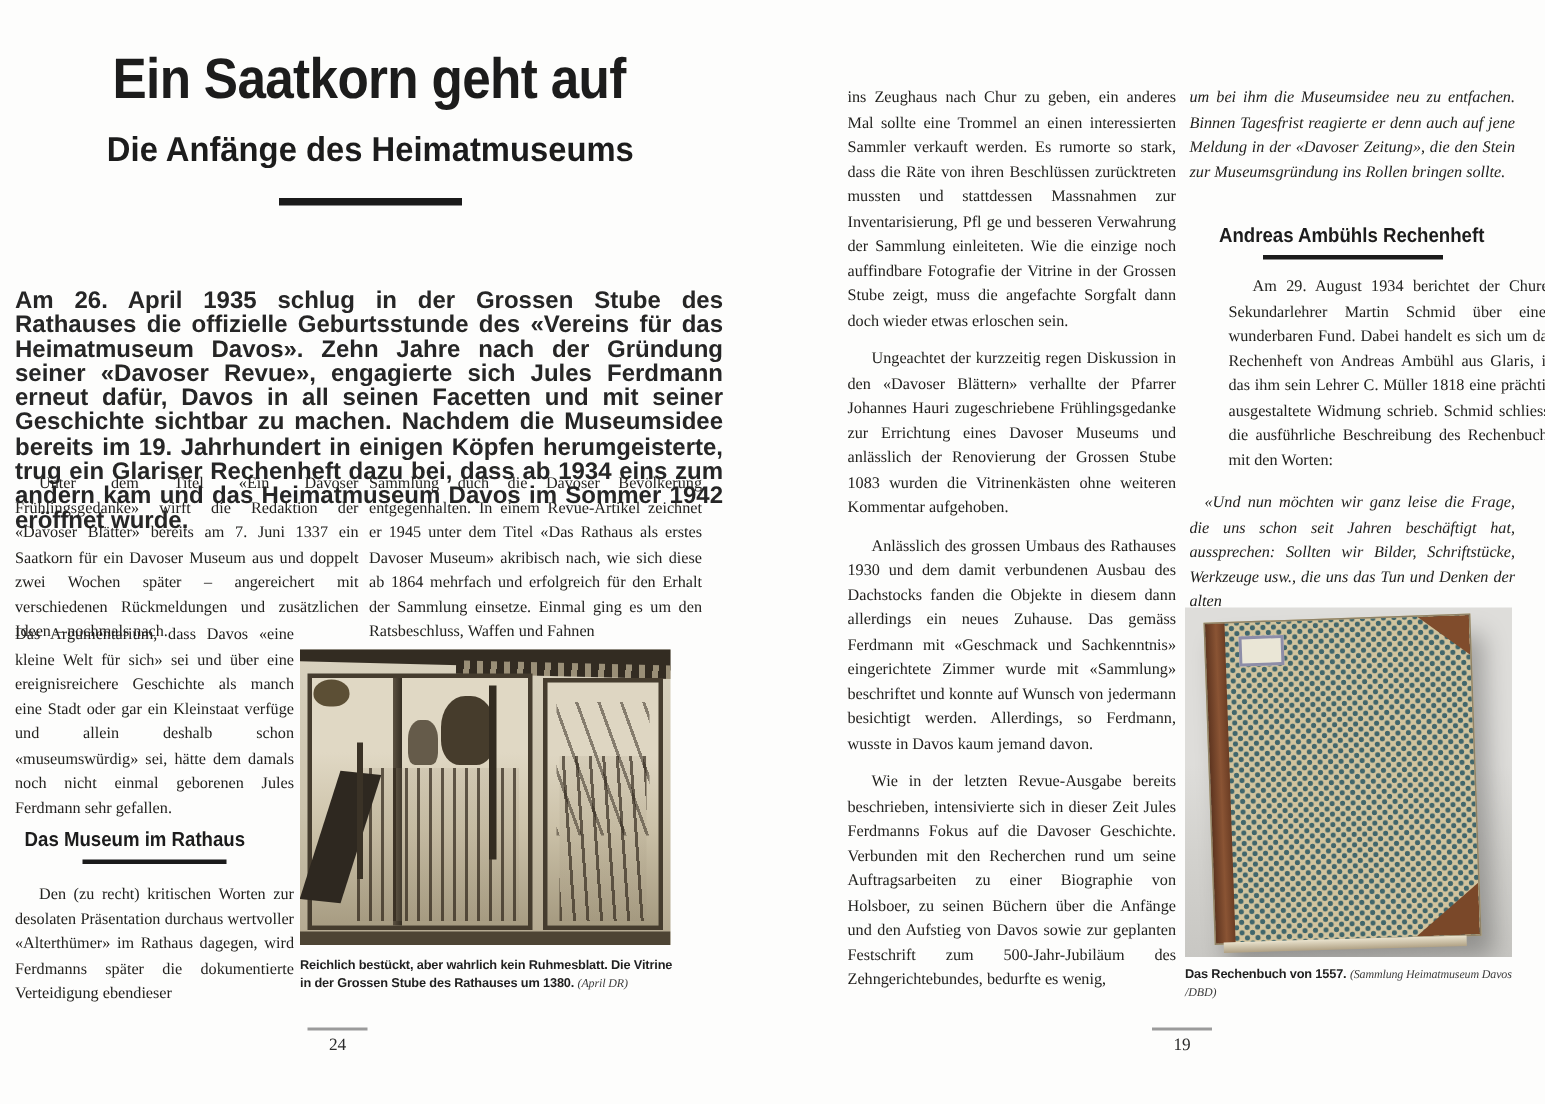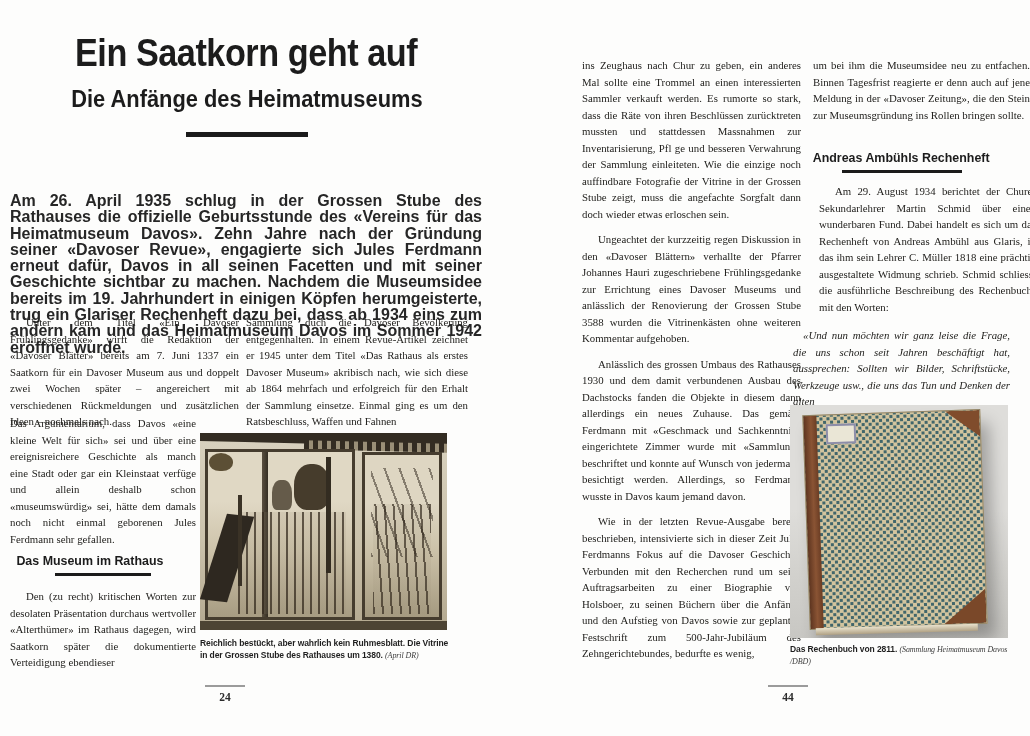--- a/index.html
+++ b/index.html
@@ -27,38 +27,38 @@
 
   #lp-col1a { left:10px; top:314px; width:229px; }
   #lp-col1b { left:10px; top:415px; width:186px; }
   #lp-col2  { left:246px; top:314px; width:222px; }
   #lp-sec   { left:10px; top:551px; width:186px; }
   .sec-head { font-size:13.5px; display:inline-block; transform:scaleX(.92); white-space:nowrap; }
   .sec-rule { height:3px; background:#1b1b1b; margin:4px auto 0; }
   #lp-sec .sec-rule { width:96px; }
   #lp-col1c { left:10px; top:588px; width:186px; }
 
-  #rp-col1  { left:565px; top:57px; width:219px;margin-left:17px; }
-  #rp-col2a { left:813px; top:57px; width:217px; }
+  #rp-col1  { left:565px; top:57px; width:219px; }
+  #rp-col2a { left:793px; top:57px; width:217px;font-style:italic; }
   #rp-sec   { left:793px; top:148px; width:217px; text-align:center; }
   #rp-sec .sec-rule { width:120px; }
   #rp-col2b { left:793px; top:183px; width:217px;margin-left:26px; }
   #rp-quote { left:793px; top:327px; width:217px; font-style:italic; }
   #rp-quote p { text-indent:10px; }
 
   .caption { font-family:"Liberation Sans", sans-serif; font-weight:700; font-size:8.5px;
              line-height:11.5px; color:#1f1f1f; letter-spacing:-.1px; text-align:left; }
   .credit  { font-family:"Liberation Serif", serif; font-style:italic; font-weight:400;
              font-size:8px; color:#3c3c3c; }
   #lp-caption { left:200px; top:638px; width:252px; }
   #rp-caption { left:790px; top:644px; width:235px; }
 
   .folio { width:80px; text-align:center; }
   .folio-rule { width:40px; height:2px; background:#9b9b9b; margin:0 auto 4px; }
-  .folio-num  { font-size:11.5px; color:#2b2b2b; font-family:"Liberation Serif", serif;font-weight:bold; }
+  .folio-num  { font-size:11.5px; color:#2b2b2b; font-family:"Liberation Serif", serif; }
   #lp-folio { left:185px; top:685px; }
   #rp-folio { left:748px; top:685px; }
 
   
   #lp-photo { left:200px; top:433px; width:247px; height:197px; overflow:hidden;
               background:linear-gradient(180deg,#d9d2bf,#cbc2ab 55%,#b3a88f); }
   #lp-photo > div { position:absolute; }
   .ph-beam  { top:-7px; left:-4px; width:106%; height:18px; background:#332c22; transform:rotate(1.4deg); }
   .ph-slats { top:9px; left:42%; right:-2px; height:9px; transform:rotate(1.4deg);
               background:repeating-linear-gradient(90deg,#332c22 0 5px,#9a8f77 5px 9px); }
@@ -119,21 +119,21 @@
 </div>
 <div class="abs serif" id="lp-col2">
   <p>Sammlung duch die Davoser Bevölkerung entgegenhalten. In einem Revue-Artikel zeichnet er 1945 unter dem Titel «Das Rathaus als erstes Davoser Museum» akribisch nach, wie sich diese ab 1864 mehrfach und erfolgreich für den Erhalt der Sammlung einsetze. Einmal ging es um den Ratsbeschluss, Waffen und Fahnen</p>
 </div>
 
 <div class="abs" id="lp-sec">
   <div class="sansb sec-head">Das Museum im Rathaus</div>
   <div class="sec-rule"></div>
 </div>
 <div class="abs serif" id="lp-col1c">
-  <p class="ind">Den (zu recht) kritischen Worten zur desolaten Präsentation durchaus wertvoller «Alterthümer» im Rathaus dagegen, wird Saatkorn später die dokumentierte Verteidigung ebendieser</p>
+  <p class="ind">Den (zu recht) kritischen Worten zur desolaten Präsentation durchaus wertvoller «Alterthümer» im Rathaus dagegen, wird Ferdmanns später die dokumentierte Verteidigung ebendieser</p>
 </div>
 
 <div class="abs" id="lp-photo">
   <div class="ph-beam"></div>
   <div class="ph-slats"></div>
   <div class="hat"></div>
   <div class="case case-l">
     <div class="post"></div>
     <div class="shafts"></div>
     <div class="flag"></div>
@@ -153,21 +153,21 @@
   <span class="credit">(April DR)</span>
 </div>
 
 <div class="abs folio" id="lp-folio">
   <div class="folio-rule"></div>
   <div class="folio-num">24</div>
 </div>
 
 <div class="abs serif" id="rp-col1">
   <p>ins Zeughaus nach Chur zu geben, ein anderes Mal sollte eine Trommel an einen interessierten Sammler verkauft werden. Es rumorte so stark, dass die Räte von ihren Beschlüssen zurücktreten mussten und stattdessen Massnahmen zur Inventarisierung, Pfl ge und besseren Verwahrung der Sammlung einleiteten. Wie die einzige noch auffindbare Fotografie der Vitrine in der Grossen Stube zeigt, muss die angefachte Sorgfalt dann doch wieder etwas erloschen sein.</p>
-  <p class="ind gap">Ungeachtet der kurzzeitig regen Diskussion in den «Davoser Blättern» verhallte der Pfarrer Johannes Hauri zugeschriebene Frühlingsgedanke zur Errichtung eines Davoser Museums und anlässlich der Renovierung der Grossen Stube 3588 wurden die Vitrinenkästen ohne weiteren Kommentar aufgehoben.</p>
+  <p class="ind gap">Ungeachtet der kurzzeitig regen Diskussion in den «Davoser Blättern» verhallte der Pfarrer Johannes Hauri zugeschriebene Frühlingsgedanke zur Errichtung eines Davoser Museums und anlässlich der Renovierung der Grossen Stube 1083 wurden die Vitrinenkästen ohne weiteren Kommentar aufgehoben.</p>
   <p class="ind gap">Anlässlich des grossen Umbaus des Rathauses 1930 und dem damit verbundenen Ausbau des Dachstocks fanden die Objekte in diesem dann allerdings ein neues Zuhause. Das gemäss Ferdmann mit «Geschmack und Sachkenntnis» eingerichtete Zimmer wurde mit «Sammlung» beschriftet und konnte auf Wunsch von jedermann besichtigt werden. Allerdings, so Ferdmann, wusste in Davos kaum jemand davon.</p>
   <p class="ind gap">Wie in der letzten Revue-Ausgabe bereits beschrieben, intensivierte sich in dieser Zeit Jules Ferdmanns Fokus auf die Davoser Geschichte. Verbunden mit den Recherchen rund um seine Auftragsarbeiten zu einer Biographie von Holsboer, zu seinen Büchern über die Anfänge und den Aufstieg von Davos sowie zur geplanten Festschrift zum 500-Jahr-Jubiläum des Zehngerichtebundes, bedurfte es wenig,</p>
 </div>
 
 <div class="abs serif" id="rp-col2a">
   <p>um bei ihm die Museumsidee neu zu entfachen. Binnen Tagesfrist reagierte er denn auch auf jene Meldung in der «Davoser Zeitung», die den Stein zur Museumsgründung ins Rollen bringen sollte.</p>
 </div>
 
 <div class="abs" id="rp-sec">
   <div class="sansb sec-head">Andreas Ambühls Rechenheft</div>
@@ -186,20 +186,20 @@
   <div class="book">
     <div class="spine"></div>
     <div class="corner-tr"></div>
     <div class="corner-br"></div>
     <div class="label"></div>
     <div class="pages-edge"></div>
   </div>
 </div>
 
 <div class="abs caption" id="rp-caption">
-  <span>Das Rechenbuch von 2811.</span>
+  <span>Das Rechenbuch von 1557.</span>
   <span class="credit">(Sammlung Heimatmuseum Davos /DBD)</span>
 </div>
 
 <div class="abs folio" id="rp-folio">
   <div class="folio-rule"></div>
-  <div class="folio-num">44</div>
+  <div class="folio-num">19</div>
 </div>
 
 </body></html>

